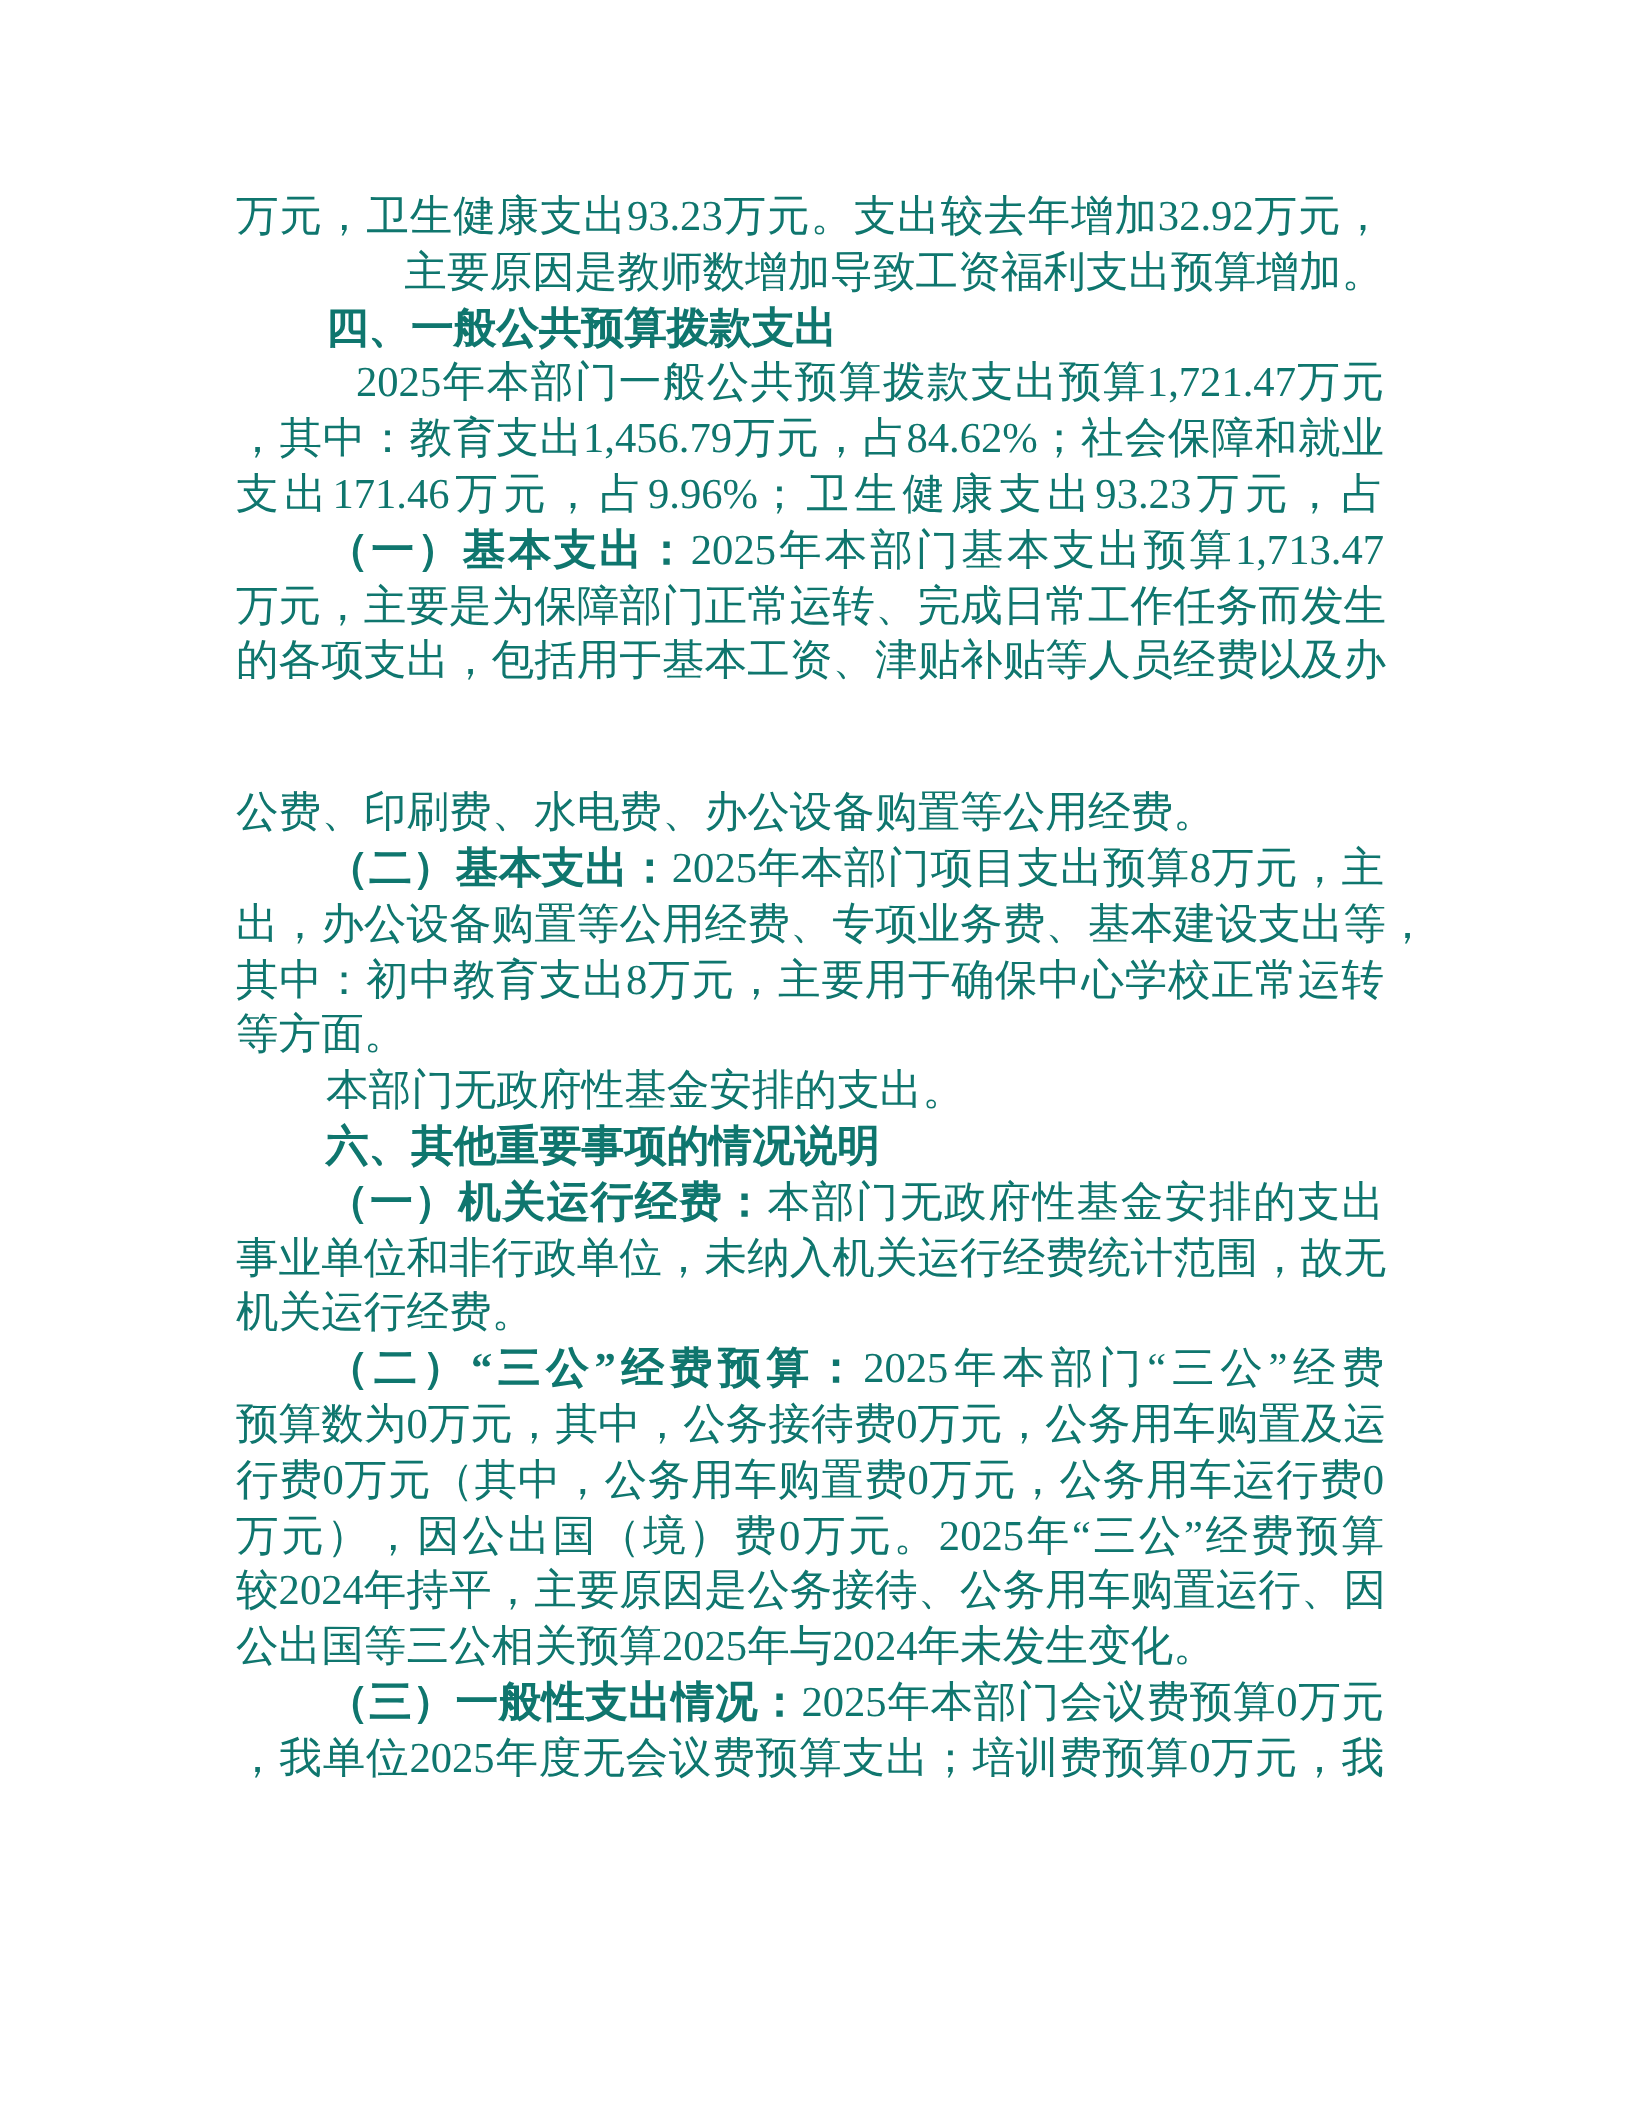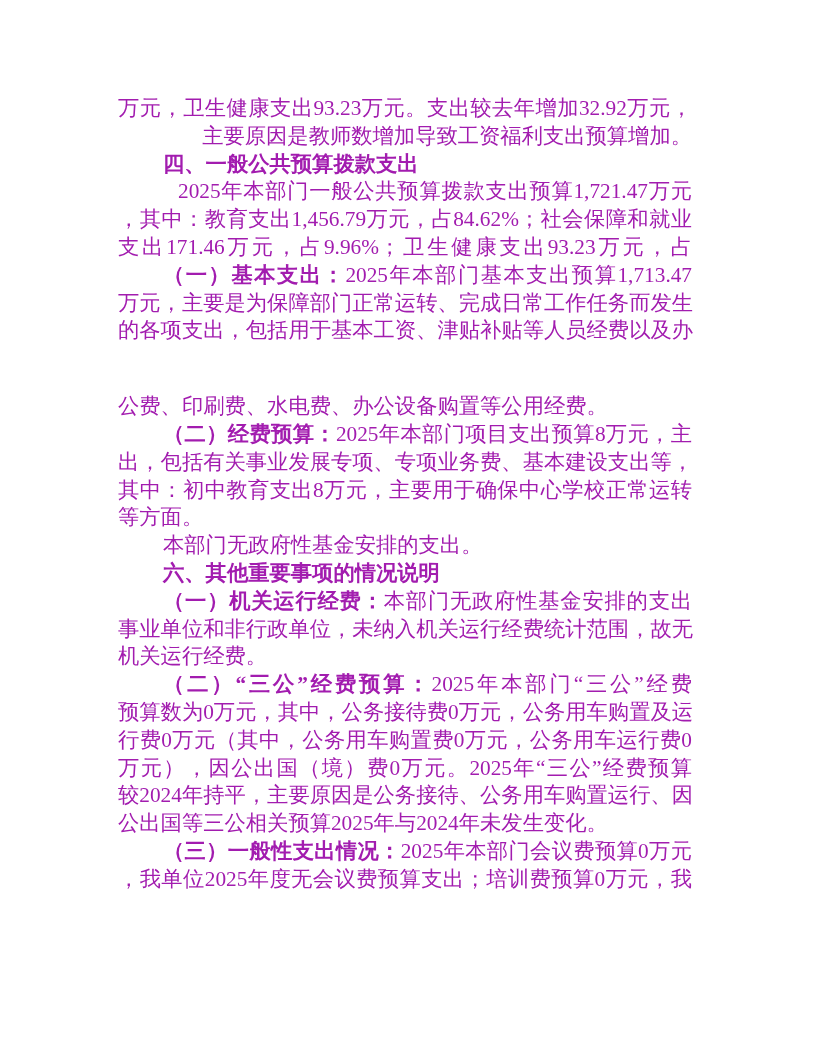--- a/index.html
+++ b/index.html
@@ -29,21 +29,21 @@
     top: 95px;
     width: 574px;
   }
   .line {
     font-size: 21.3px;
     line-height: 27.8px;
     height: 27.8px;
     white-space: nowrap;
     text-align: left;
     font-weight: normal;
-    color: #a21caf;
+    color: #0f766e;
   }
   .line.full {
     text-align: justify;
     text-align-last: justify;
   }
   .line b {
     font-weight: bold;
   }
 </style>
 </head>
@@ -54,22 +54,22 @@
       <div class="line full" style="width: 574px;"><span>万元，卫生健康支出93.23万元。支出较去年增加32.92万元，</span></div>
       <div class="line" style="width: 574px; text-align: right;"><span>主要原因是教师数增加导致工资福利支出预算增加。</span></div>
       <div class="line" style="margin-left: 45px; width: 529px;"><b>四、一般公共预算拨款支出</b></div>
       <div class="line full" style="margin-left: 60px; width: 514px;"><span>2025年本部门一般公共预算拨款支出预算1,721.47万元</span></div>
       <div class="line full" style="width: 574px;"><span>，其中：教育支出1,456.79万元，占84.62%；社会保障和就业</span></div>
       <div class="line full" style="width: 574px;"><span>支出171.46万元，占9.96%；卫生健康支出93.23万元，占</span></div>
       <div class="line full" style="margin-left: 45px; width: 529px;"><b>（一）基本支出：</b><span>2025年本部门基本支出预算1,713.47</span></div>
       <div class="line full" style="width: 574px;"><span>万元，主要是为保障部门正常运转、完成日常工作任务而发生</span></div>
       <div class="line full" style="width: 574px;"><span>的各项支出，包括用于基本工资、津贴补贴等人员经费以及办</span></div>
       <div class="line" style="width: 574px; margin-top: 48px;"><span>公费、印刷费、水电费、办公设备购置等公用经费。</span></div>
-      <div class="line full" style="margin-left: 45px; width: 529px;"><b>（二）经费预算：</b><span>2025年本部门项目支出预算8万元，主</span></div>
-      <div class="line full" style="width: 574px;"><span>出，包括有关事业发展专项、专项业务费、基本建设支出等，</span></div>
+      <div class="line full" style="margin-left: 45px; width: 529px;"><b>（二）基本支出：</b><span>2025年本部门项目支出预算8万元，主</span></div>
+      <div class="line full" style="width: 574px;"><span>出，办公设备购置等公用经费、专项业务费、基本建设支出等，</span></div>
       <div class="line full" style="width: 574px;"><span>其中：初中教育支出8万元，主要用于确保中心学校正常运转</span></div>
       <div class="line" style="width: 574px;"><span>等方面。</span></div>
       <div class="line" style="margin-left: 45px; width: 529px;"><span>本部门无政府性基金安排的支出。</span></div>
       <div class="line" style="margin-left: 45px; width: 529px;"><b>六、其他重要事项的情况说明</b></div>
       <div class="line full" style="margin-left: 45px; width: 529px;"><b>（一）机关运行经费：</b><span>本部门无政府性基金安排的支出</span></div>
       <div class="line full" style="width: 574px;"><span>事业单位和非行政单位，未纳入机关运行经费统计范围，故无</span></div>
       <div class="line" style="width: 574px;"><span>机关运行经费。</span></div>
       <div class="line full" style="margin-left: 45px; width: 529px;"><b>（二）“三公”经费预算：</b><span>2025年本部门“三公”经费</span></div>
       <div class="line full" style="width: 574px;"><span>预算数为0万元，其中，公务接待费0万元，公务用车购置及运</span></div>
       <div class="line full" style="width: 574px;"><span>行费0万元（其中，公务用车购置费0万元，公务用车运行费0</span></div>

